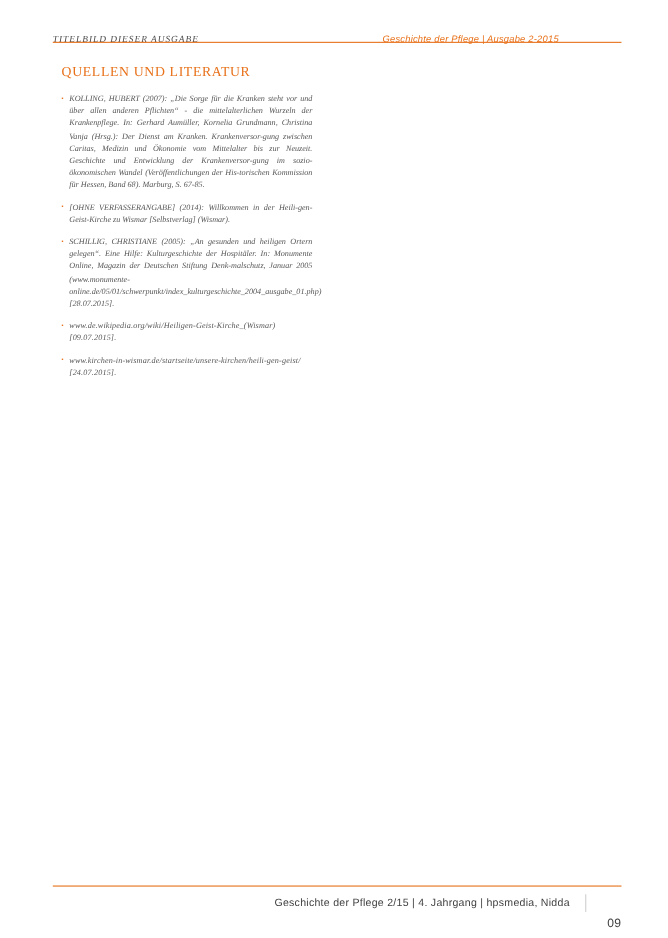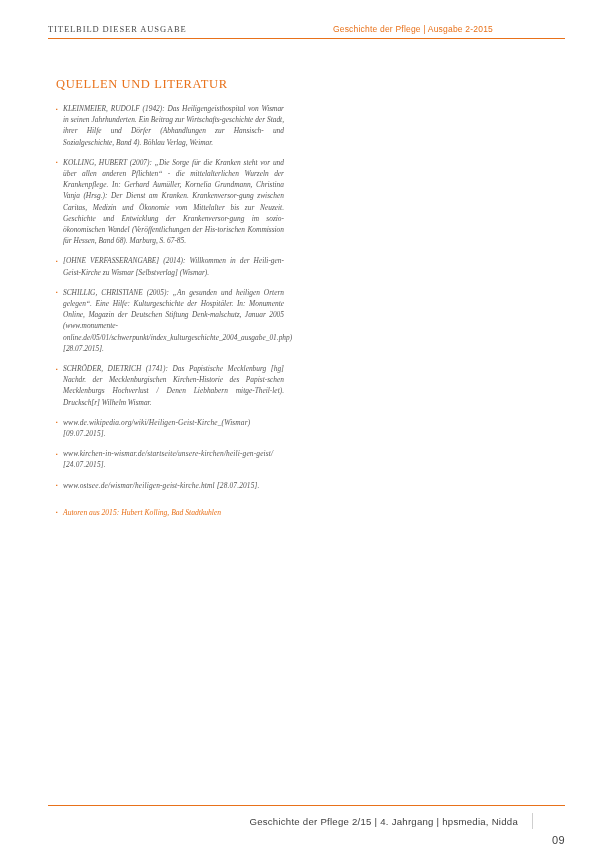--- a/index.html
+++ b/index.html
@@ -17,53 +17,54 @@
   }
 
   
   .page-header {
     position: absolute;
     top: 18px;
     left: 48px;
     right: 42px;
     height: 22px;
     display: flex;
-    align-items: center;
+    align-items: flex-end;
     justify-content: space-between;
+    font-style: italic;
   }
   .header-left {
     font-family: "Liberation Serif", serif;
     font-size: 8.5px;
     letter-spacing: 0.9px;
     color: #4a4a4a;
     font-variant: small-caps;
     text-transform: uppercase;
     white-space: nowrap;
   }
   .header-right {
     font-family: "Liberation Sans", sans-serif;
     font-size: 8.5px;
     color: #e8711a;
     letter-spacing: 0.2px;
     white-space: nowrap;
-    margin-right: 72px;
+    margin-right: 57px;
   }
   .header-rule {
     position: absolute;
     top: 38px;
     left: 48px;
     right: 42px;
     height: 1.4px;
     background: #e8711a;
   }
 
   
   .content {
     position: absolute;
-    top: 77px;
+    top: 58px;
     left: 56px;
     width: 228px;
   }
   .section-title {
     font-family: "Liberation Serif", serif;
     color: #e8711a;
     font-size: 12.5px;
     letter-spacing: 0.6px;
     font-variant: small-caps;
     text-transform: uppercase;
@@ -162,30 +163,26 @@
 
 <div class="page-header">
   <div class="header-left">Titelbild dieser Ausgabe</div>
   <div class="header-right">Geschichte der Pflege | Ausgabe 2-2015</div>
 </div>
 <div class="header-rule"></div>
 
 <div class="content">
   <h2 class="section-title">Quellen und Literatur</h2>
 
-  <p class="ref">KLEINMEIER, RUDOLF (1942): Das Heiligengeisthospital von Wismar in seinen Jahrhunderten. Ein Beitrag zur Wirtschafts-geschichte der Stadt, ihrer Hilfe und Dörfer (Abhandlungen zur Hansisch- und Sozialgeschichte, Band 4). Böhlau Verlag, Weimar.</p>
   <p class="ref">KOLLING, HUBERT (2007): „Die Sorge für die Kranken steht vor und über allen anderen Pflichten“ - die mittelalterlichen Wurzeln der Krankenpflege. In: Gerhard Aumüller, Kornelia Grundmann, Christina Vanja (Hrsg.): Der Dienst am Kranken. Krankenversor-gung zwischen Caritas, Medizin und Ökonomie vom Mittelalter bis zur Neuzeit. Geschichte und Entwicklung der Krankenversor-gung im sozio-ökonomischen Wandel (Veröffentlichungen der His-torischen Kommission für Hessen, Band 68). Marburg, S. 67-85.</p>
   <p class="ref">[OHNE VERFASSERANGABE] (2014): Willkommen in der Heili-gen-Geist-Kirche zu Wismar [Selbstverlag] (Wismar).</p>
   <p class="ref">SCHILLIG, CHRISTIANE (2005): „An gesunden und heiligen Ortern gelegen“. Eine Hilfe: Kulturgeschichte der Hospitäler. In: Monumente Online, Magazin der Deutschen Stiftung Denk-malschutz, Januar 2005 (www.monumente-online.de/05/01/schwerpunkt/index_kulturgeschichte_2004_ausgabe_01.php) [28.07.2015].</p>
-  <p class="ref">SCHRÖDER, DIETRICH (1741): Das Papistische Mecklenburg [hg] Nachdr. der Mecklenburgischen Kirchen-Historie des Papist-schen Mecklenburgs Hochverlust / Denen Liebhabern mitge-Theil-let). Drucksch[r] Wilhelm Wismar.</p>
   <p class="ref url">www.de.wikipedia.org/wiki/Heiligen-Geist-Kirche_(Wismar) [09.07.2015].</p>
   <p class="ref url">www.kirchen-in-wismar.de/startseite/unsere-kirchen/heili-gen-geist/ [24.07.2015].</p>
-  <p class="ref url">www.ostsee.de/wismar/heiligen-geist-kirche.html [28.07.2015].</p>
 
-  <p class="author-note">Autoren aus 2015: Hubert Kolling, Bad Stadtkuhlen</p>
 </div>
 
 <div class="footer-rule"></div>
 <div class="page-footer">
   <span class="footer-text">Geschichte der Pflege 2/15 | 4. Jahrgang | hpsmedia, Nidda</span>
   <span class="footer-sep"></span>
   <span class="footer-pageno">09</span>
 </div>
 
 </body></html>

